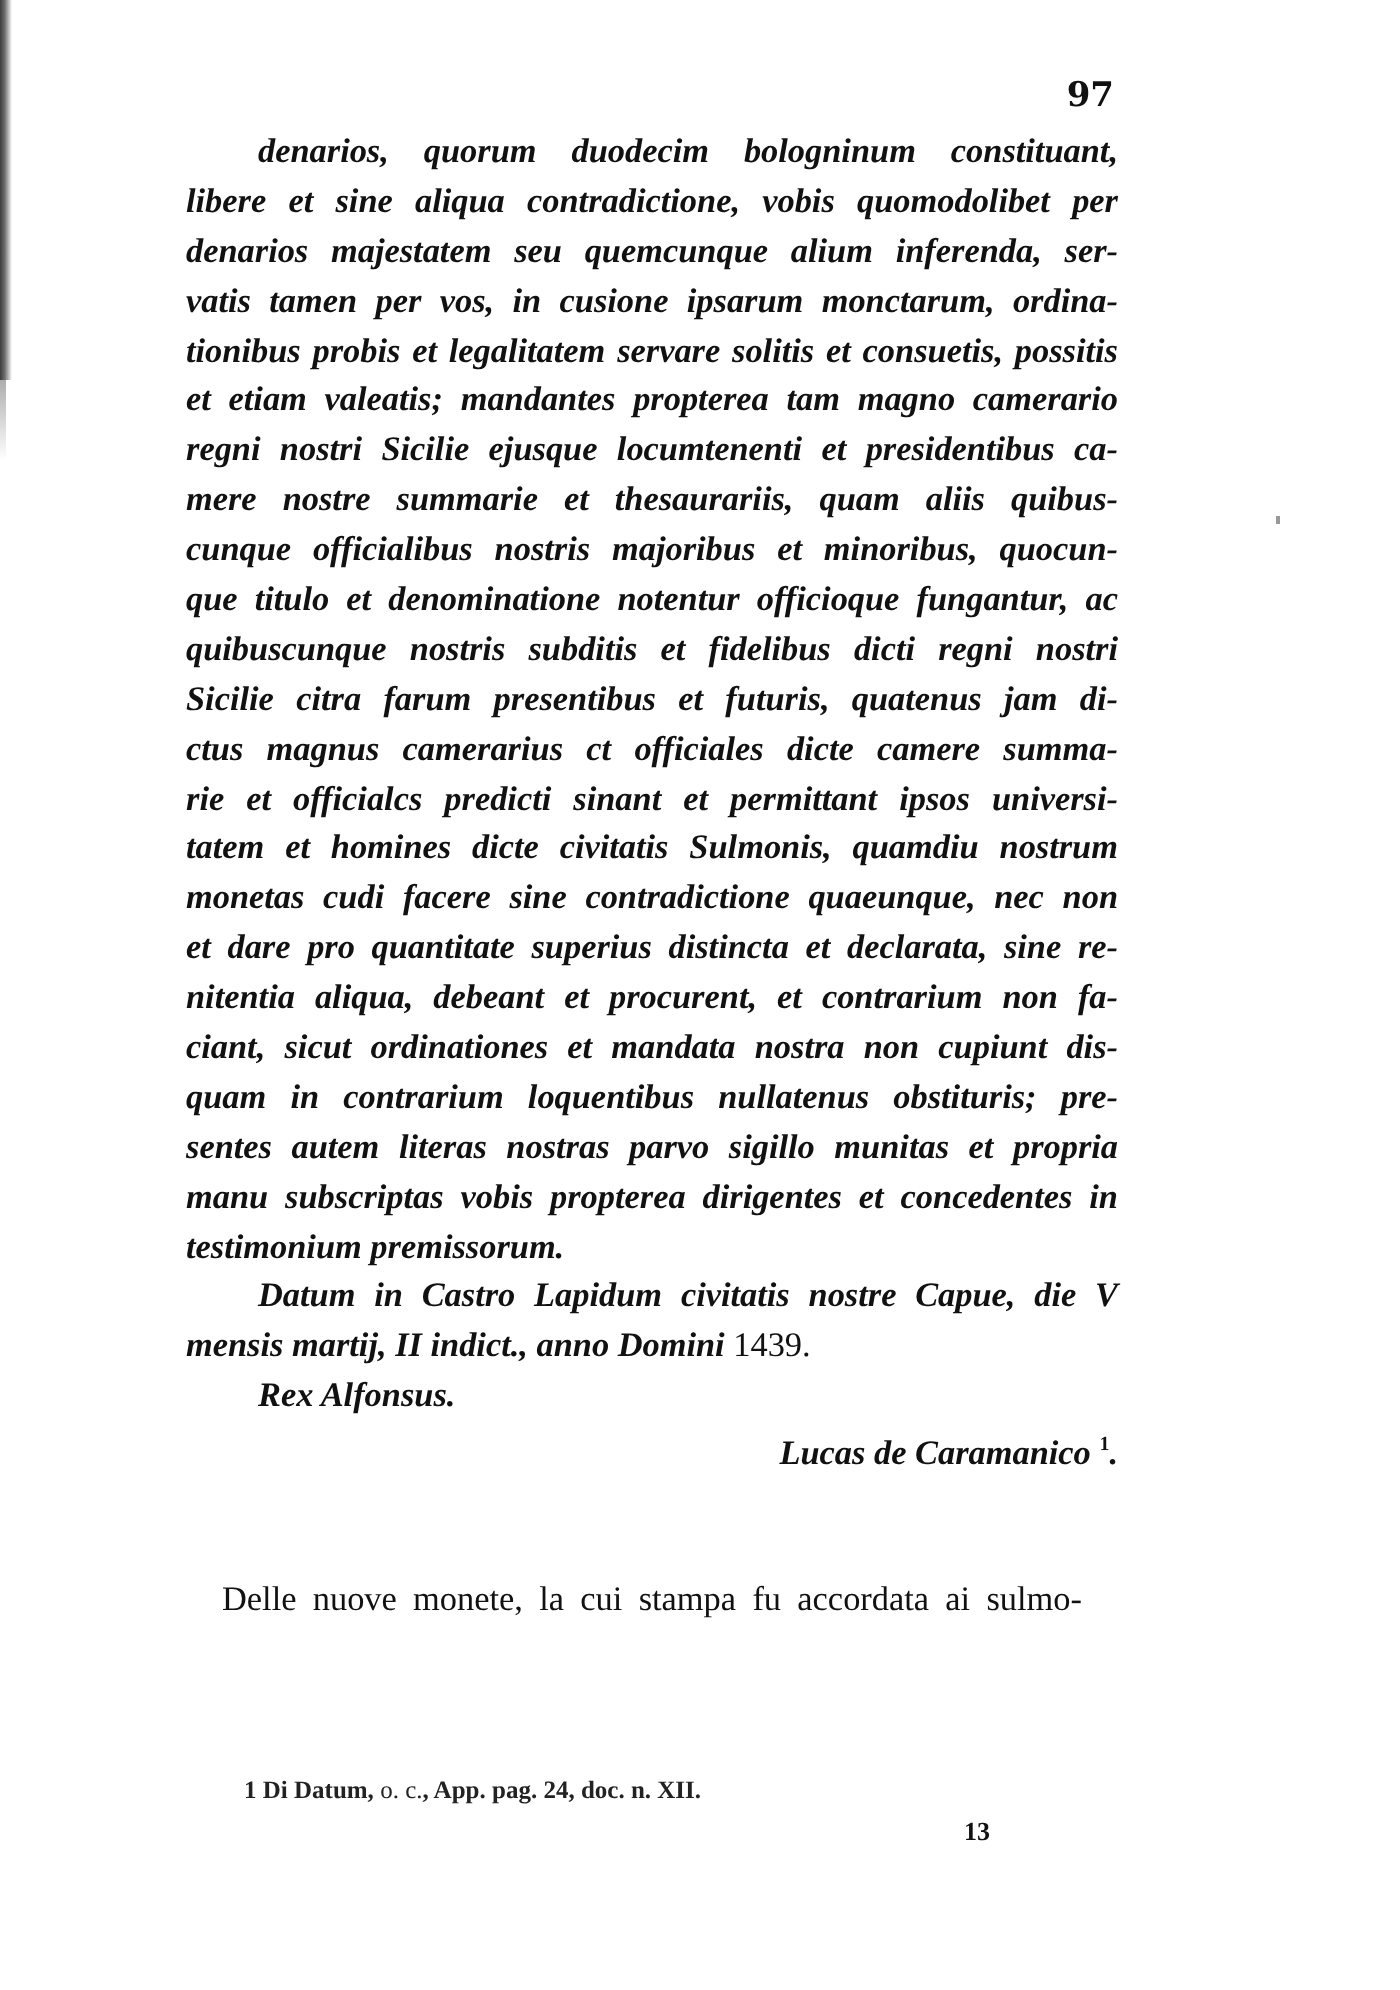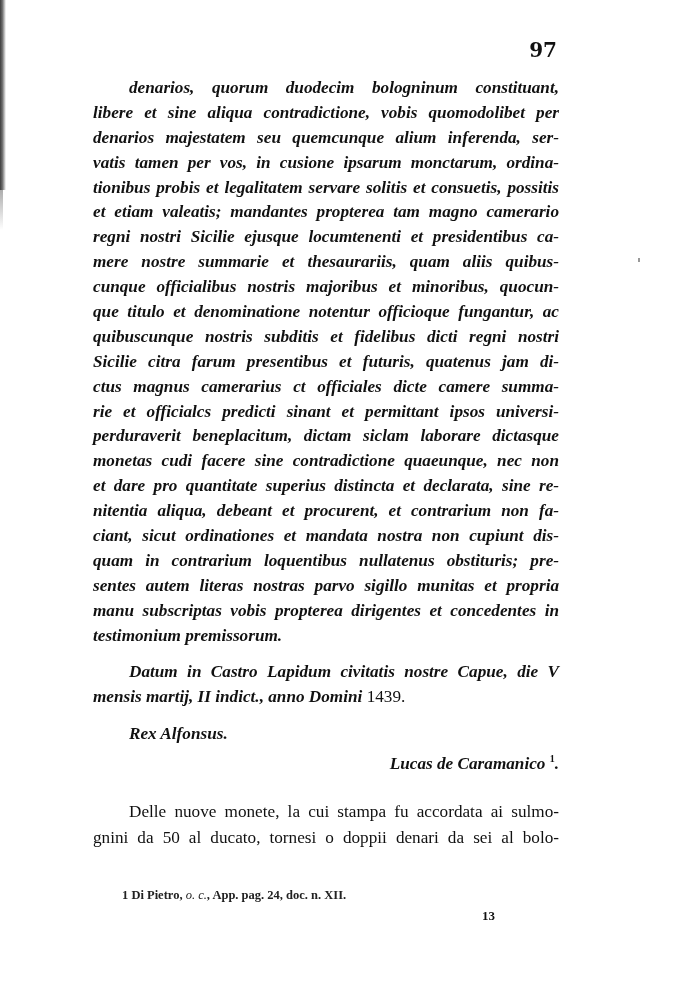--- a/index.html
+++ b/index.html
@@ -31,21 +31,21 @@
       height: 40px;
       background: linear-gradient(to bottom, #777, rgba(255,255,255,0));
       opacity: 0.6;
     }
     .page-number {
       position: absolute;
       top: 38px;
       right: 143px;
       font-family: "DejaVu Serif", serif;
       font-weight: bold;
-      font-size: 20px;
+      font-size: 17px;
       text-align: right;
     }
     .body-text {
       position: absolute;
       left: 93px;
       top: 64px;
       width: 466px;
       font-family: "Liberation Serif", serif;
       font-style: italic;
       font-weight: bold;
@@ -56,36 +56,36 @@
       display: block;
       white-space: nowrap;
       text-align: justify;
       text-align-last: justify;
       height: 24.9px;
     }
     .line.last {
       text-align-last: left;
     }
     .indent { padding-left: 36px; }
-    .indent.line { width: calc(100% - 36px); margin-top: 12px; }
+    .indent.line { width: calc(100% - 36px); }
     .sig {
       display: block;
       height: 24.9px;
       padding-left: 250px;
       white-space: nowrap;
       text-align: right;
     }
     .roman {
       font-style: normal;
       font-weight: normal;
       font-family: "Liberation Serif", serif;
     }
     .prose {
       position: absolute;
-      left: 93px;
+      left: 75px;
       top: 787px;
       width: 466px;
       font-family: "Liberation Serif", serif;
       font-size: 17.2px;
       line-height: 26px;
     }
     .prose .line { height: 26px; }
     sup {
       font-size: 10px;
       vertical-align: 7px;
@@ -93,21 +93,21 @@
     }
     .footnote {
       position: absolute;
       left: 122px;
       top: 888px;
       font-family: "Liberation Serif", serif;
       font-size: 12.5px;
       font-weight: bold;
       color: #222;
     }
-    .footnote .it { font-style: italic; font-weight: normal; }
+    .footnote .it { font-weight: normal; }
     .signature-mark {
       position: absolute;
       right: 205px;
       top: 908px;
       font-family: "Liberation Serif", serif;
       font-size: 13px;
       font-weight: bold;
     }
     .specks {
       position: absolute;
@@ -135,38 +135,37 @@
   <span class="line">tionibus probis et legalitatem servare solitis et consuetis, possitis</span>
   <span class="line">et etiam valeatis; mandantes propterea tam magno camerario</span>
   <span class="line">regni nostri Sicilie ejusque locumtenenti et presidentibus ca-</span>
   <span class="line">mere nostre summarie et thesaurariis, quam aliis quibus-</span>
   <span class="line">cunque officialibus nostris majoribus et minoribus, quocun-</span>
   <span class="line">que titulo et denominatione notentur officioque fungantur, ac</span>
   <span class="line">quibuscunque nostris subditis et fidelibus dicti regni nostri</span>
   <span class="line">Sicilie citra farum presentibus et futuris, quatenus jam di-</span>
   <span class="line">ctus magnus camerarius ct officiales dicte camere summa-</span>
   <span class="line">rie et officialcs predicti sinant et permittant ipsos universi-</span>
-  <span class="line">perduraverit beneplacitum, dictam siclam laborare dictasque</span>
+  <span class="line">tatem et homines dicte civitatis Sulmonis, quamdiu nostrum</span>
   <span class="line">monetas cudi facere sine contradictione quaeunque, nec non</span>
   <span class="line">et dare pro quantitate superius distincta et declarata, sine re-</span>
   <span class="line">nitentia aliqua, debeant et procurent, et contrarium non fa-</span>
   <span class="line">ciant, sicut ordinationes et mandata nostra non cupiunt dis-</span>
   <span class="line">quam in contrarium loquentibus nullatenus obstituris; pre-</span>
   <span class="line">sentes autem literas nostras parvo sigillo munitas et propria</span>
   <span class="line">manu subscriptas vobis propterea dirigentes et concedentes in</span>
   <span class="line last">testimonium premissorum.</span>
   <span class="line indent">Datum in Castro Lapidum civitatis nostre Capue, die V</span>
   <span class="line last"><span>mensis martij, II indict., anno Domini </span><span class="roman">1439.</span></span>
   <span class="line last indent">Rex Alfonsus.</span>
   <span class="sig"><span>Lucas de Caramanico </span><sup>1</sup><span>.</span></span>
 </div>
 
 <div class="prose">
   <span class="line indent">Delle nuove monete, la cui stampa fu accordata ai sulmo-</span>
-  <span class="line">gnini da 50 al ducato, tornesi o doppii denari da sei al bolo-</span>
 </div>
 
 <div class="footnote">
   <span>1</span>
-  <span>Di Pietro, </span><span class="it">o. c.</span><span>, App. pag. 24, doc. n. XII.</span>
+  <span>Di Datum, </span><span class="it">o. c.</span><span>, App. pag. 24, doc. n. XII.</span>
 </div>
 
 <div class="signature-mark">13</div>
 
 </body></html>

